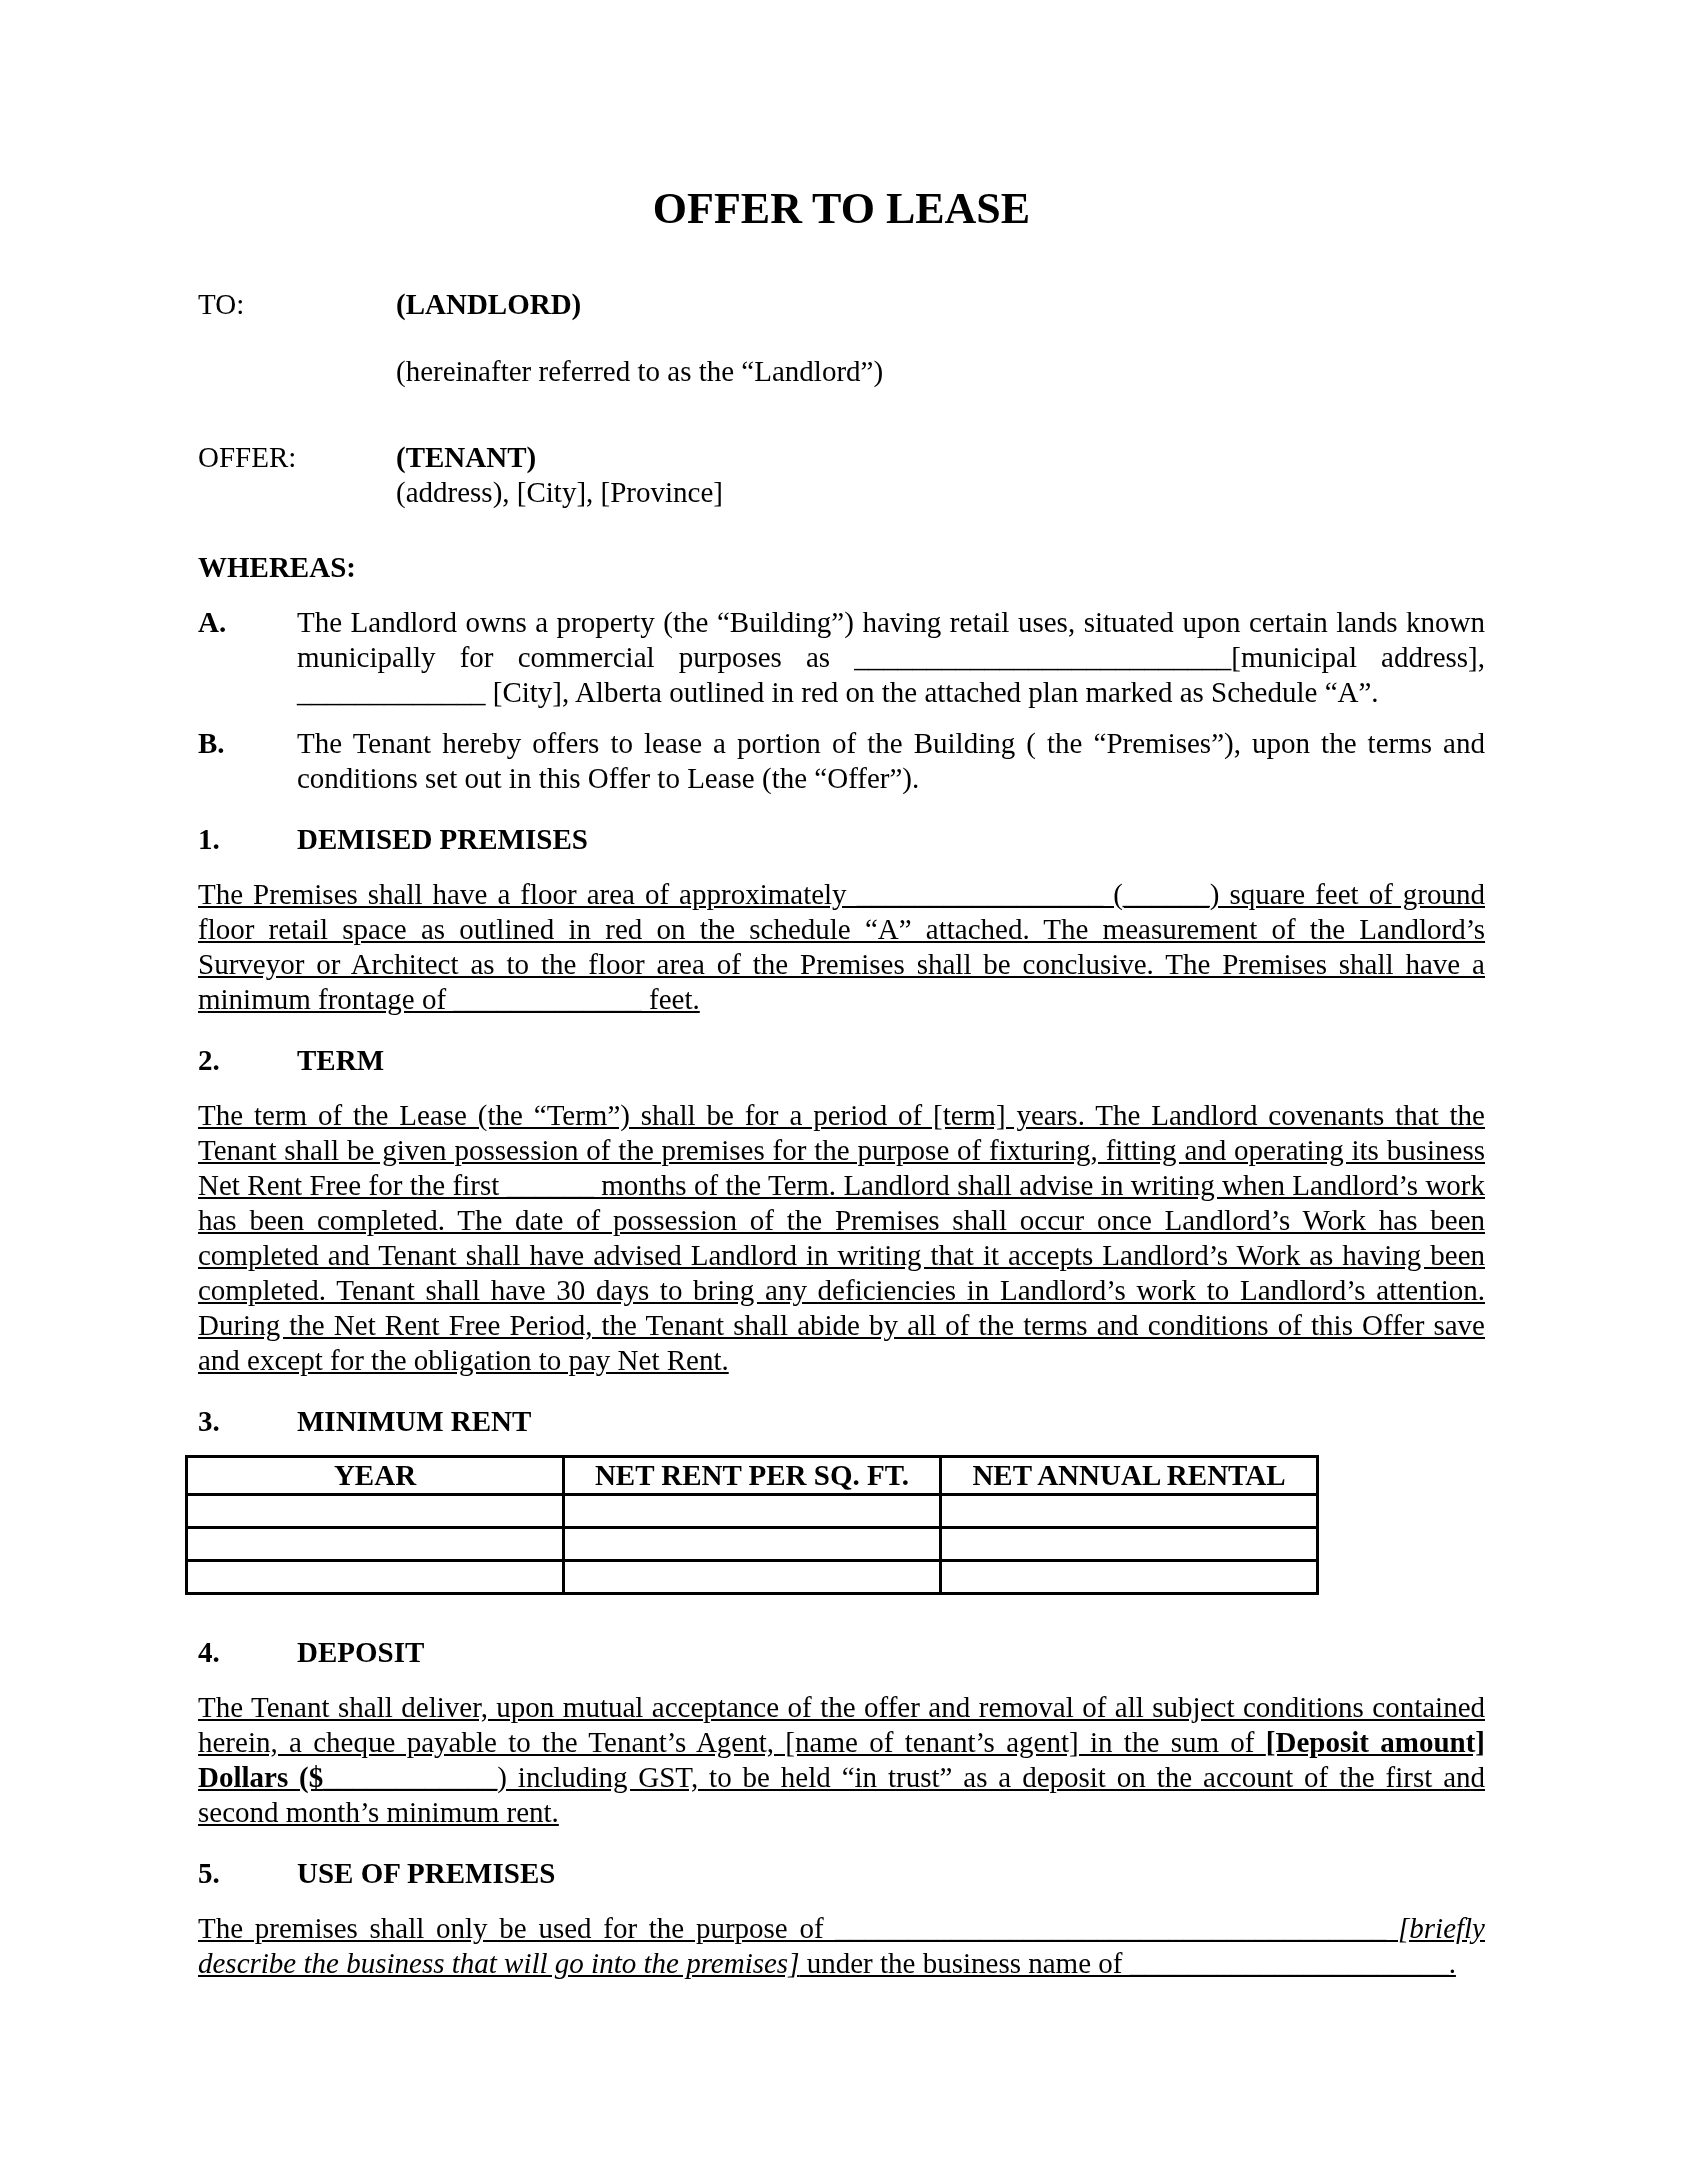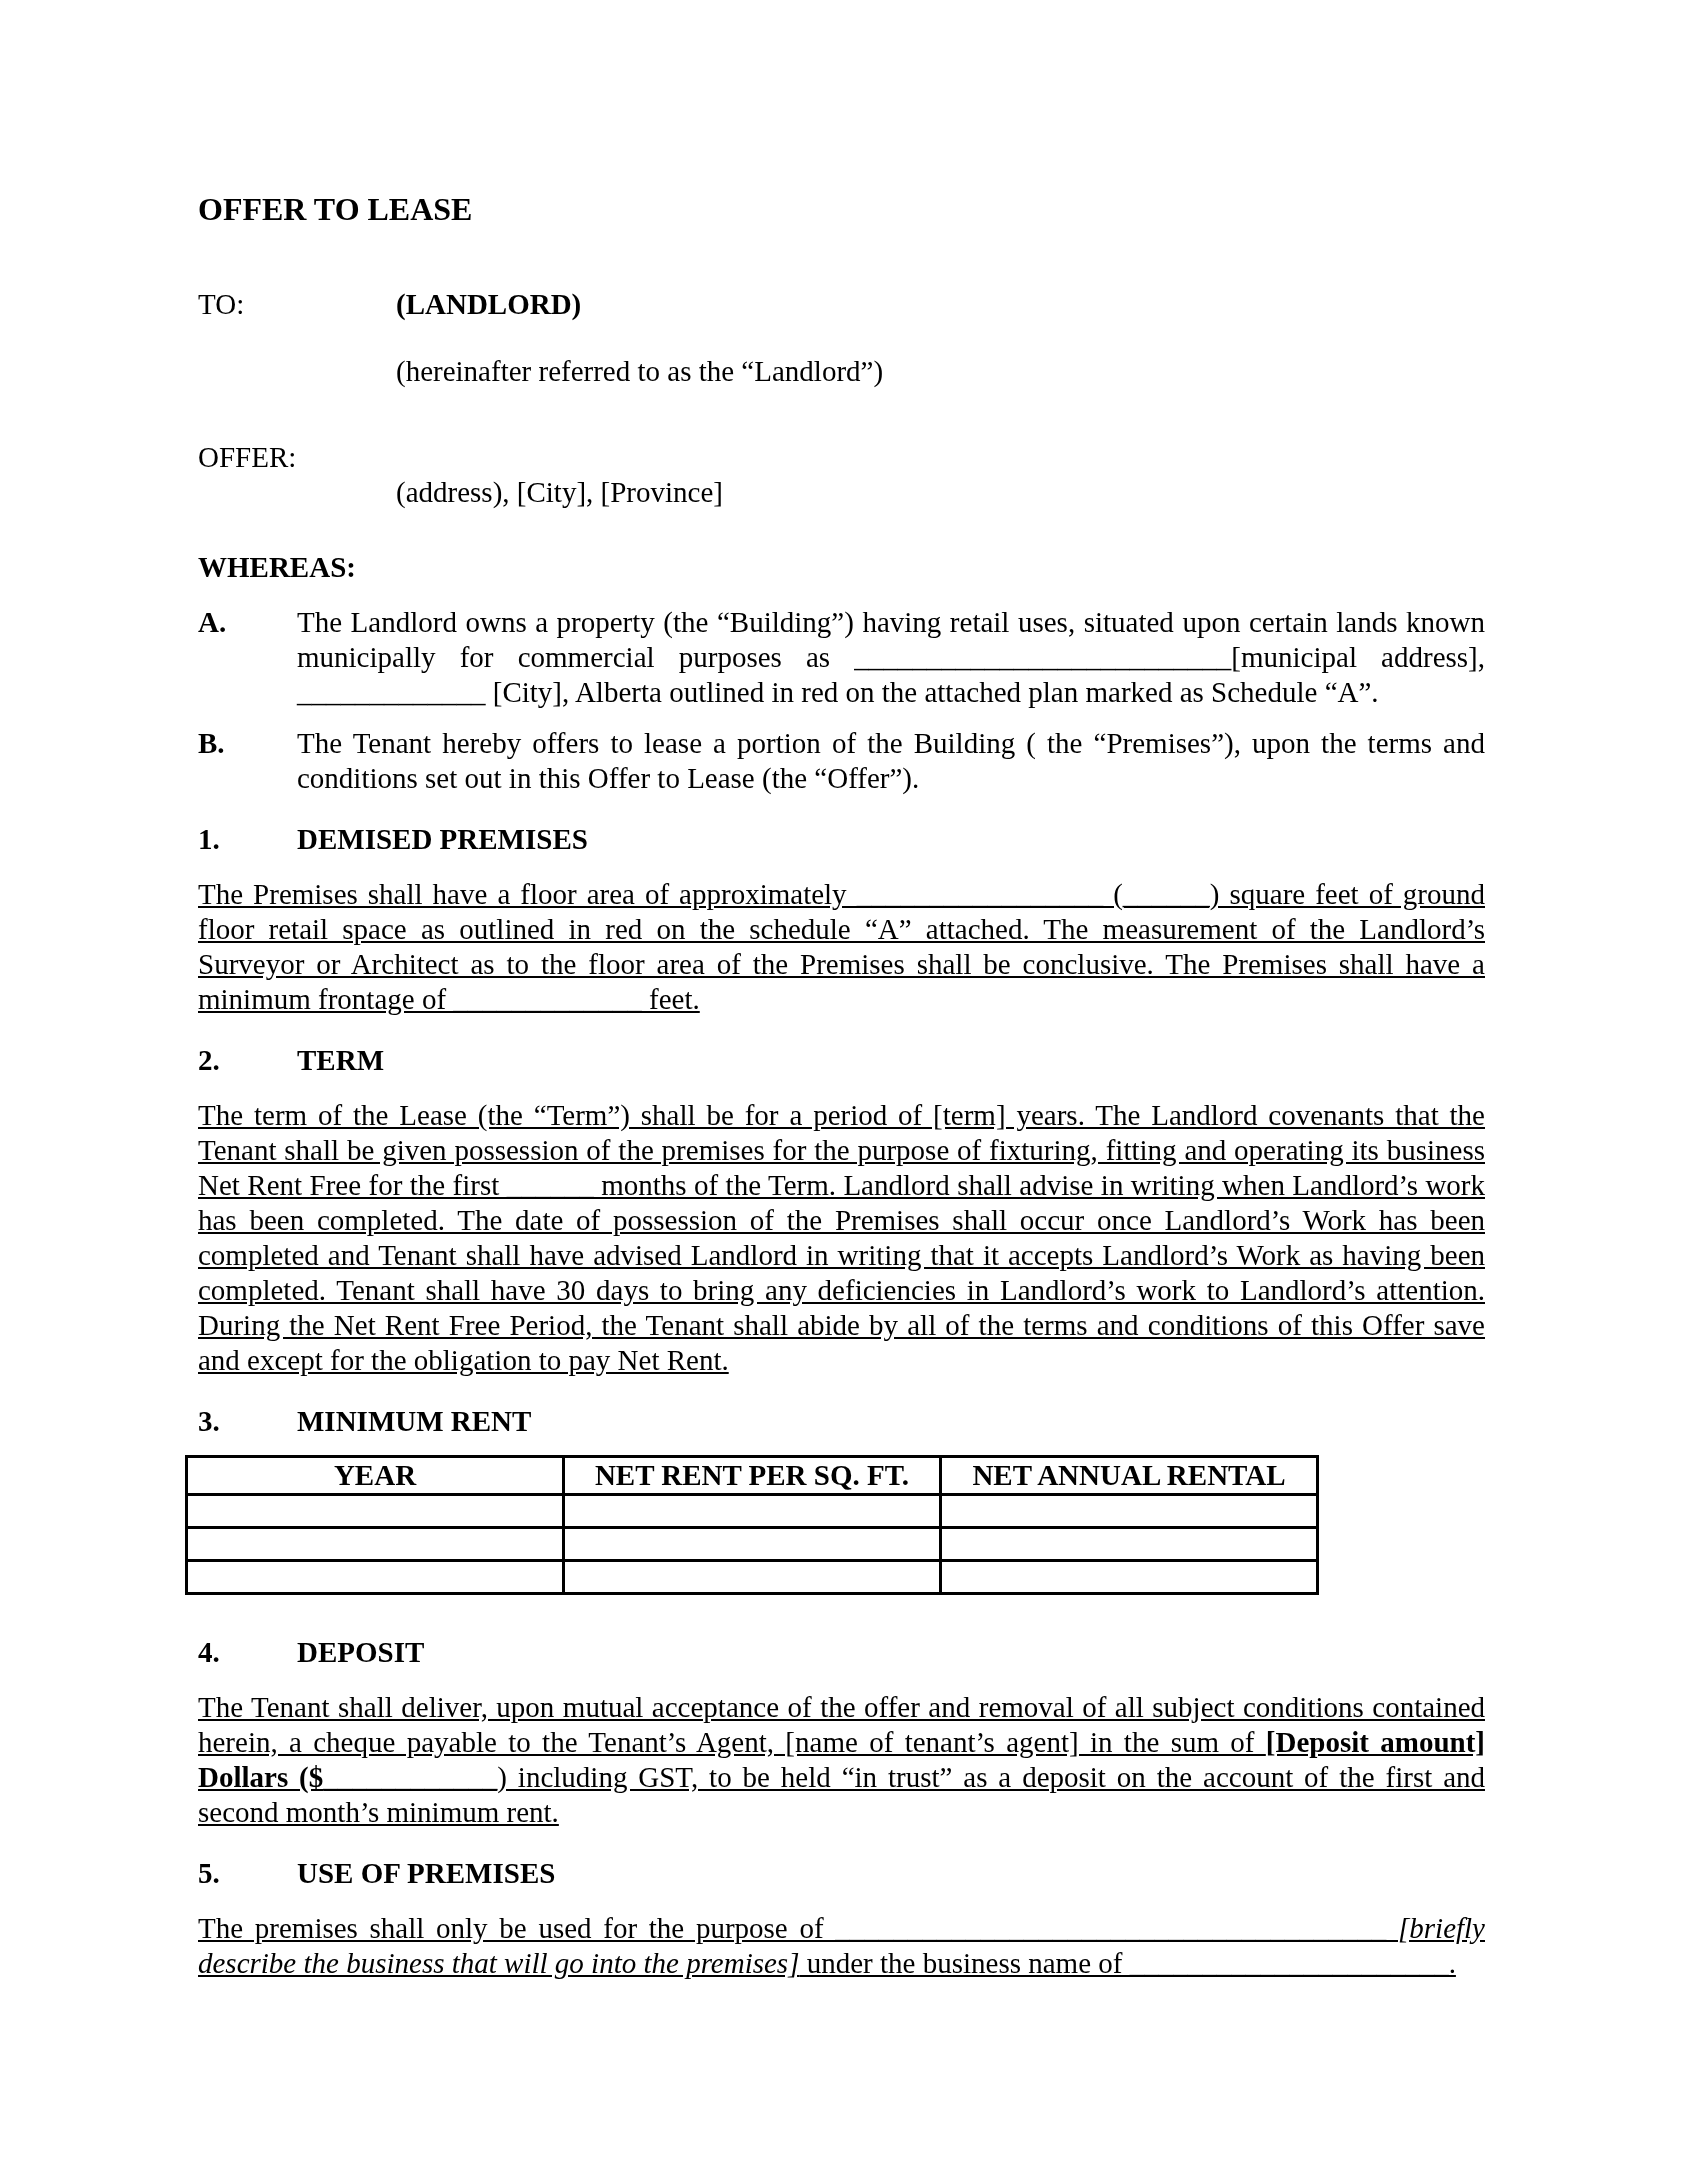--- a/index.html
+++ b/index.html
@@ -10,23 +10,23 @@
     background: #ffffff;
     color: #000000;
     font-family: "Liberation Serif", "DejaVu Serif", serif;
     font-size: 29px;
     line-height: 35px;
     padding: 190px 198px 59px 198px;
     position: relative;
     overflow: hidden;
   }
   .doc-title {
-    text-align: left;
+    text-align: center;
     font-weight: bold;
-    font-size: 32px;
+    font-size: 44px;
     line-height: 38px;
     margin: 0 0 59px 0;
   }
   .party-row { display: flex; align-items: flex-end; }
   .party-label { flex: 0 0 198px; }
   .party-value { flex: 1; }
   .bold { font-weight: bold; }
   .mt-blankline { margin-top: 32px; }
   .from-block { margin-top: 51px; }
   .whereas-label { font-weight: bold; margin-top: 40px; }
@@ -69,20 +69,21 @@
     </div>
     <div class="party-row mt-blankline">
       <span class="party-label"></span>
       <span class="party-value">(hereinafter referred to as the “Landlord”)</span>
     </div>
   </div>
 
   <div class="from-block">
     <div class="party-row">
       <span class="party-label">OFFER:</span>
+      <span class="party-value bold">(TENANT)</span>
     </div>
     <div class="party-row">
       <span class="party-label"></span>
       <span class="party-value">(address), [City], [Province]</span>
     </div>
   </div>
 
   <div class="whereas-label">WHEREAS:</div>
 
   <div class="clause">

